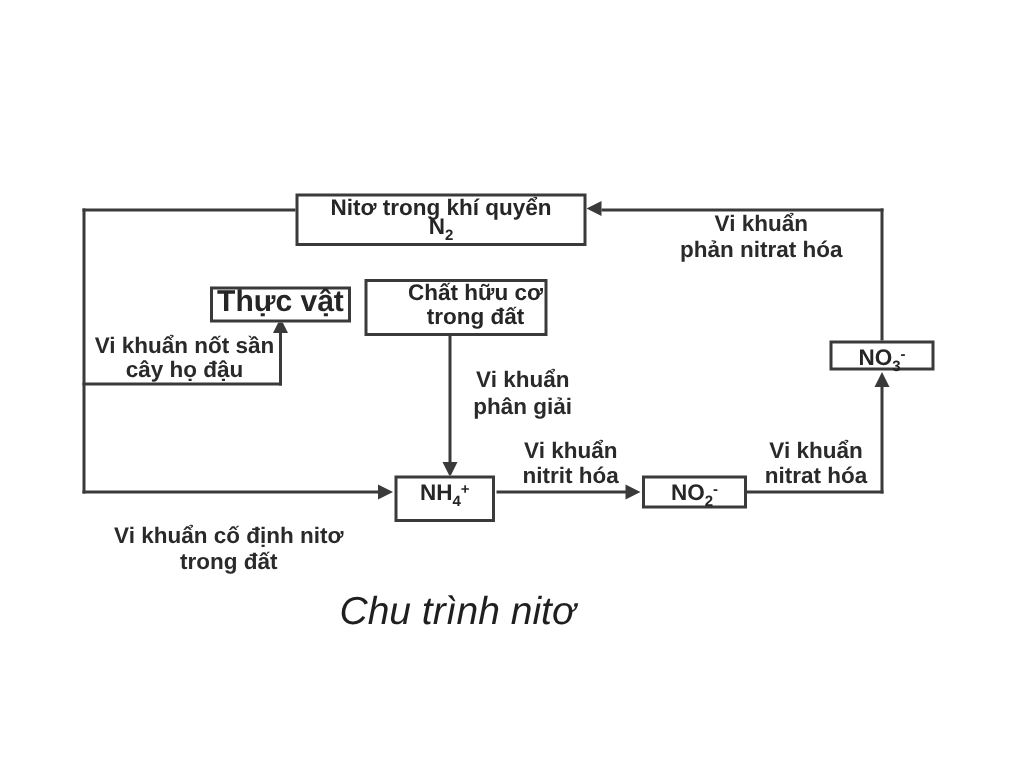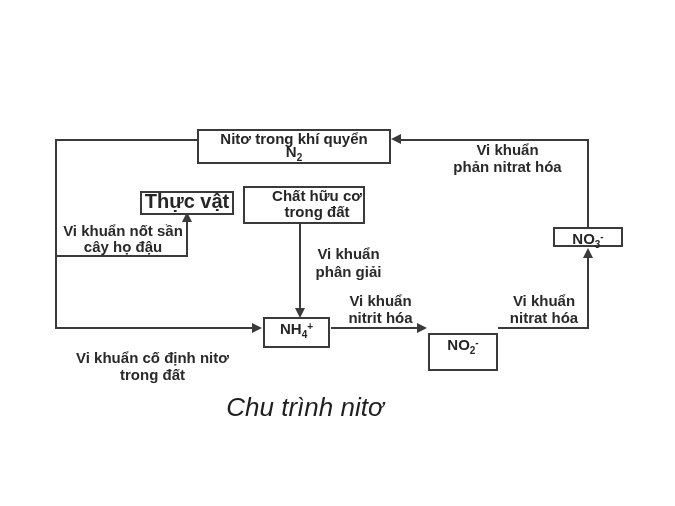--- a/index.html
+++ b/index.html
@@ -128,21 +128,21 @@
 
   <div class="box" style="left:243px; top:186px; width:122px; height:38px;padding-left:26px;">
     <div>Chất hữu cơ</div>
     <div>trong đất</div>
   </div>
 
   <div class="box formula" style="left:263px; top:317px; width:67px; height:31px;">
     <div><span>NH</span><sub>4</sub><sup>+</sup></div>
   </div>
 
-  <div class="box formula" style="left:428px; top:317px; width:70px; height:38px;margin-top:16px;">
+  <div class="box formula" style="left:428px; top:317px; width:70px; height:22px;">
     <div><span>NO</span><sub>2</sub><sup>-</sup></div>
   </div>
 
   <div class="box formula" style="left:553px; top:227px; width:70px; height:20px;">
     <div><span>NO</span><sub>3</sub><sup>-</sup></div>
   </div>
 
   <div class="lbl" style="left:425px; top:141px; width:165px;">
     <div>Vi khuẩn</div>
     <div>phản nitrat hóa</div>

